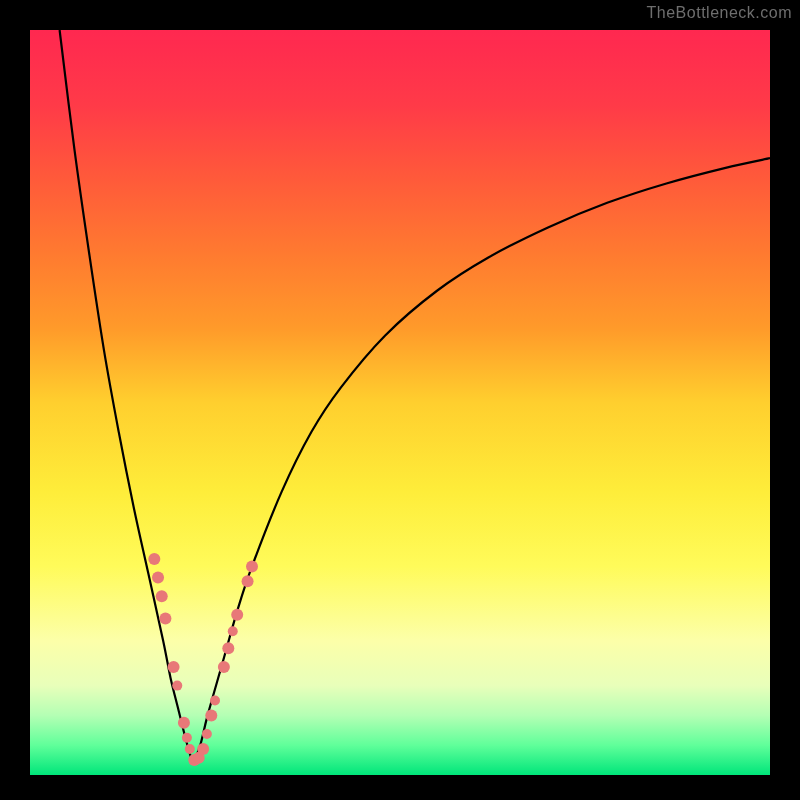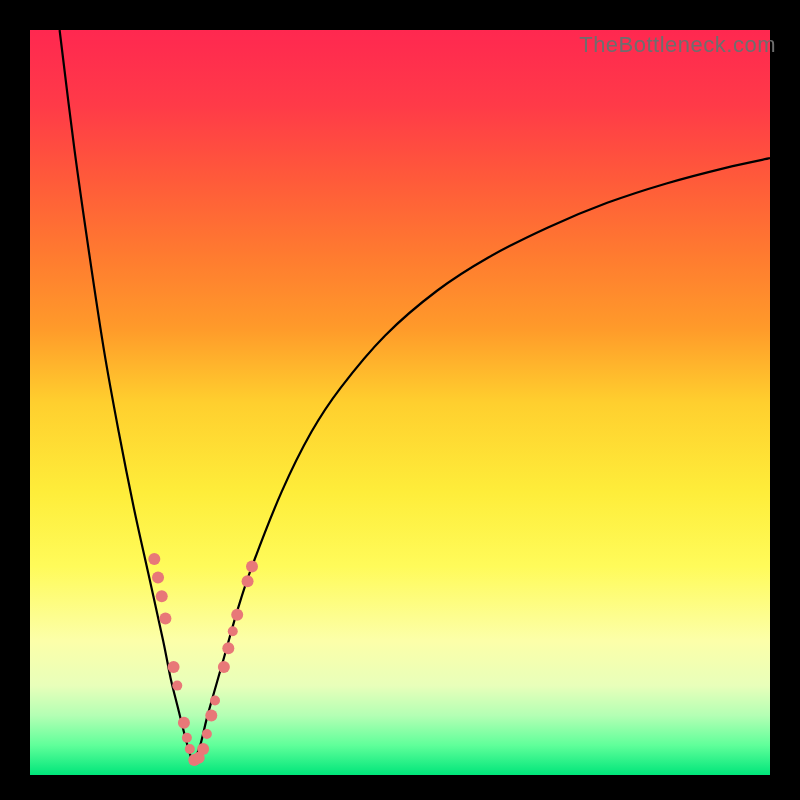--- a/index.html
+++ b/index.html
@@ -2,27 +2,26 @@
 <html><head>
 <meta charset="utf-8">
 <style>
   * { margin: 0; padding: 0; box-sizing: border-box; }
   html, body { width: 800px; height: 800px; overflow: hidden; }
   body { background: #000; position: relative; font-family: Arial, sans-serif; }
 
   .watermark {
     position: absolute;
     top: 4px;
-    right: 24px;
+    right: 8px;
     color: #6e6e6e;
-    font-size: 22px;
+    font-size: 16px;
     font-weight: 500;
     letter-spacing: 0.5px;
     z-index: 10;
-    margin-top: 28px;
   }
 
   .plot {
     position: absolute;
     left: 30px;
     top: 30px;
     width: 740px;
     height: 745px;
     background: linear-gradient(to bottom,
       #ff2850 0%,

